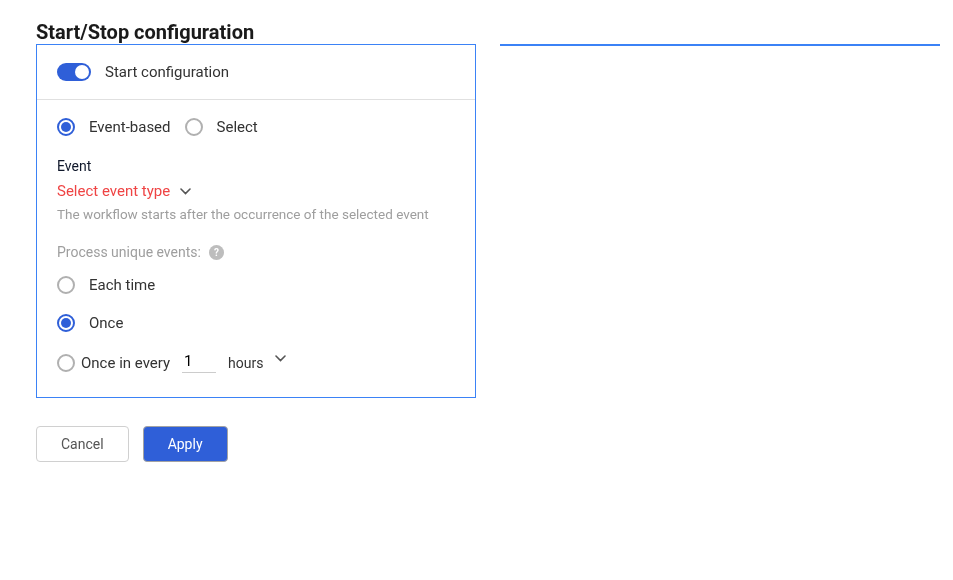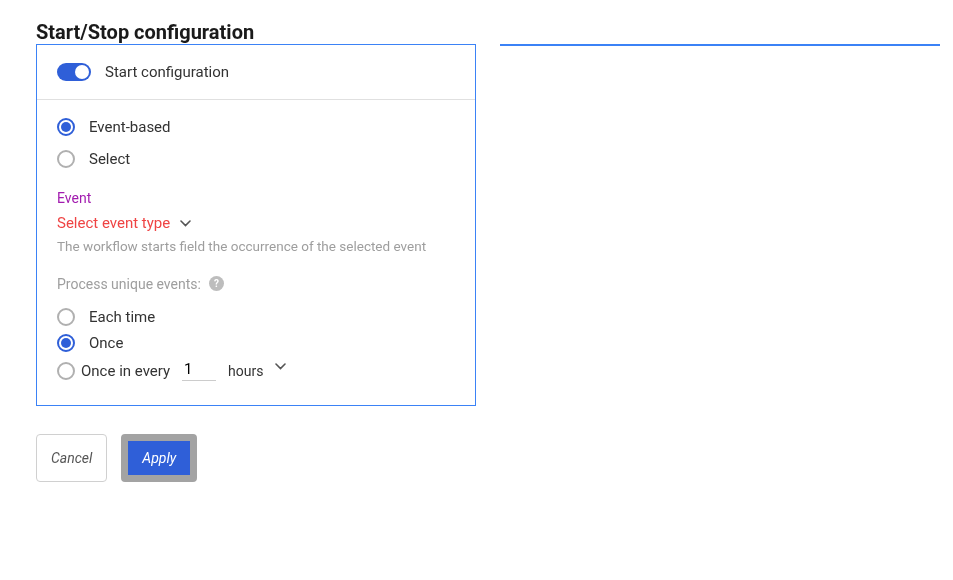--- a/index.html
+++ b/index.html
@@ -74,21 +74,21 @@
     .panel-body {
       padding: 18px 20px 24px 20px;
     }
     .panel-body.muted {
       color: #9e9e9e;
       font-size: 14px;
       line-height: 1.5;
     }
     .radio-group {
       display: flex;
-      flex-direction: column;
+      flex-direction: row;
       gap: 14px;
       margin-bottom: 22px;
     }
     .radio-row {
       display: flex;
       align-items: center;
       gap: 14px;
       cursor: pointer;
     }
     .radio {
@@ -111,21 +111,21 @@
       height: 10px;
       border-radius: 50%;
       background: #2f5fd8;
     }
     .radio-label {
       font-size: 15px;
       color: #333;
     }
     .field-label {
       font-size: 14px;
-      color: #a21caf;
+      color: #0f172a;
       margin-bottom: 8px;
     }
     .select-row {
       display: flex;
       align-items: center;
       gap: 10px;
       font-size: 15px;
       color: #ef4444;
       margin-bottom: 6px;
       cursor: pointer;
@@ -136,21 +136,21 @@
     .chevron-down svg {
       display: block;
     }
     .helper-text {
       font-size: 13.5px;
       color: #9e9e9e;
       margin-bottom: 22px;
     }
     .section-label-row {
       display: flex;
-      align-items: flex-start;
+      align-items: flex-end;
       gap: 8px;
       margin-bottom: 16px;
     }
     .section-label {
       font-size: 14px;
       color: #9e9e9e;
     }
     .help-icon {
       width: 15px;
       height: 15px;
@@ -160,21 +160,21 @@
       font-size: 10px;
       font-weight: 700;
       display: flex;
       align-items: center;
       justify-content: center;
       cursor: pointer;
     }
     .radio-group-2 {
       display: flex;
       flex-direction: column;
-      gap: 8px;
+      gap: 20px;
     }
     .inline-input {
       border: none;
       border-bottom: 1px solid #ccc;
       width: 34px;
       font-size: 15px;
       text-align: left;
       padding: 0 2px 2px 2px;
       margin: 0 6px;
       font-family: inherit;
@@ -183,35 +183,34 @@
       display: flex;
       gap: 12px;
       cursor: pointer;
     }
     .footer {
       display: flex;
       gap: 14px;
       margin-top: 28px;
     }
     .btn {
-      padding: 9px 14px;
+      padding: 9px 24px;
       border-radius: 4px;
       font-size: 14px;
       cursor: pointer;
       font-family: inherit;
-      font-style: italic;
     }
     .btn-secondary {
       background: #fff;
       border: 1px solid #d0d0d0;
       color: #555;
     }
     .btn-primary {
       background: #2f5fd8;
-      border: 7px solid #a3a3a3;
+      border: 1px solid #a3a3a3;
       color: #fff;
     }
     .inline-row {
       display: flex;
       align-items: center;
       gap: 6px;
     }
   </style>
 </head>
 <body>
@@ -240,21 +239,21 @@
 
       <div class="field-label">Event</div>
       <div class="select-row">
         <span>Select event type</span>
         <span class="chevron-down">
           <svg width="11" height="7" viewBox="0 0 11 7">
               <path d="M1 1 L5.5 5.5 L10 1" stroke="#555" stroke-width="1.6" fill="none" stroke-linecap="round"></path>
             </svg>
         </span>
       </div>
-      <div class="helper-text">The workflow starts field the occurrence of the selected event</div>
+      <div class="helper-text">The workflow starts after the occurrence of the selected event</div>
 
       <div class="section-label-row">
         <span class="section-label">Process unique events:</span>
         <span class="help-icon">?</span>
       </div>
 
       <div class="radio-group-2">
         <div class="radio-row">
           <div class="radio"></div>
           <span class="radio-label">Each time</span>

